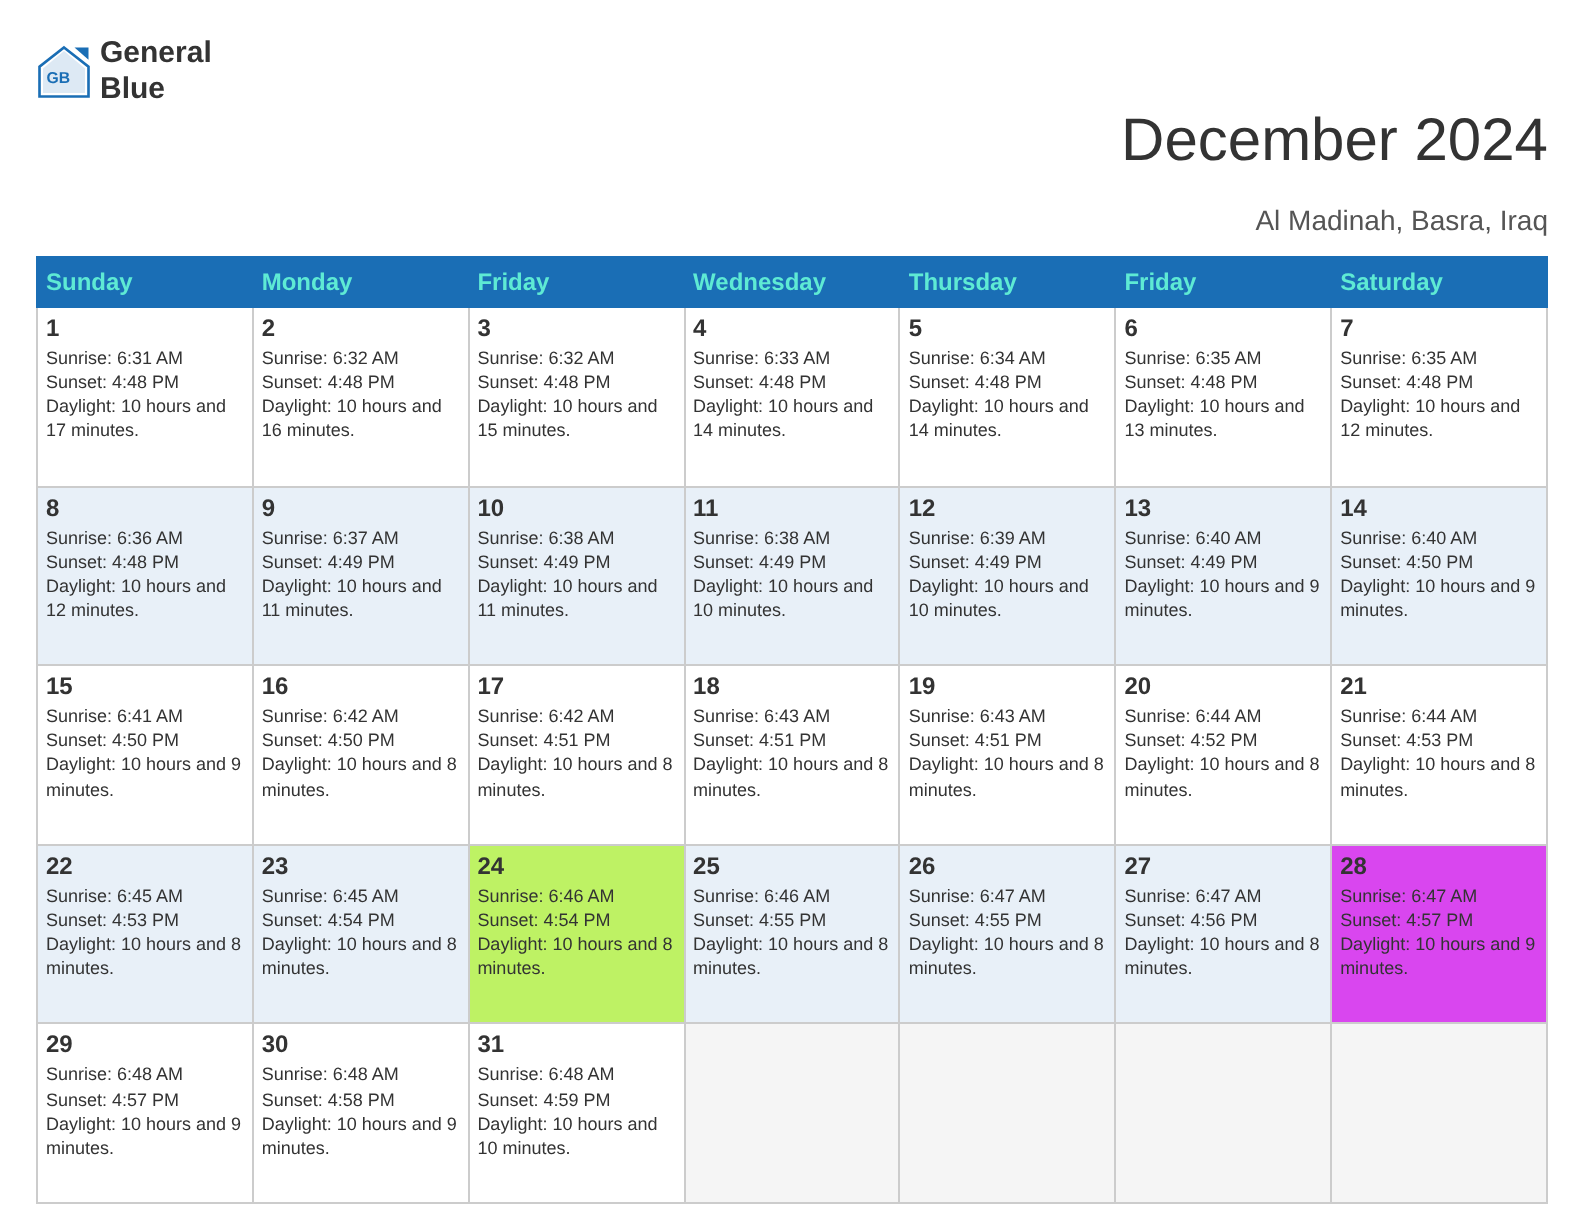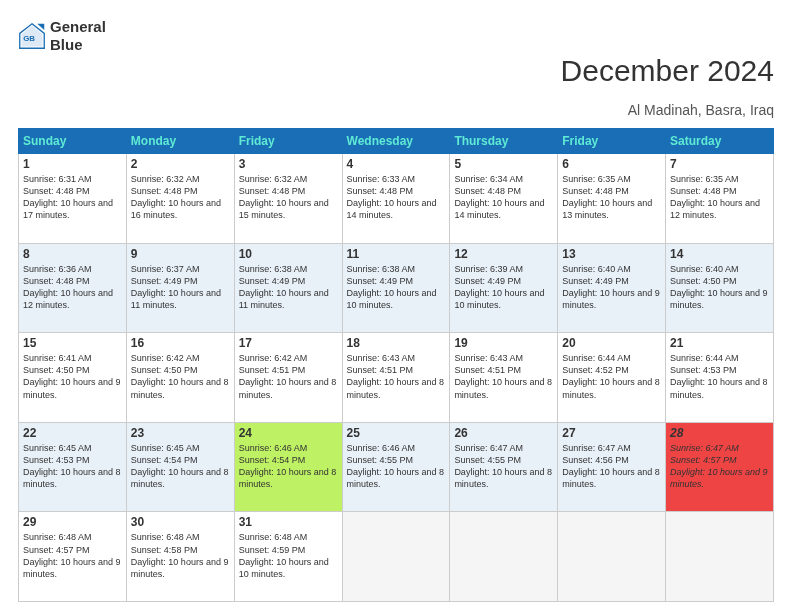--- a/index.html
+++ b/index.html
@@ -161,21 +161,21 @@
           <td style="background-color: rgb(255, 255, 255);"><span class="day-num">20</span><span class="cell-text">Sunrise: 6:44 AM<br>Sunset: 4:52 PM<br>Daylight: 10 hours and 8 minutes.</span></td>
           <td style="background-color: rgb(255, 255, 255);"><span class="day-num">21</span><span class="cell-text">Sunrise: 6:44 AM<br>Sunset: 4:53 PM<br>Daylight: 10 hours and 8 minutes.</span></td>
         </tr>
         <tr>
           <td style="background-color: rgb(232, 240, 248);"><span class="day-num">22</span><span class="cell-text">Sunrise: 6:45 AM<br>Sunset: 4:53 PM<br>Daylight: 10 hours and 8 minutes.</span></td>
           <td style="background-color: rgb(232, 240, 248);"><span class="day-num">23</span><span class="cell-text">Sunrise: 6:45 AM<br>Sunset: 4:54 PM<br>Daylight: 10 hours and 8 minutes.</span></td>
           <td style="background-color: #bef264;"><span class="day-num">24</span><span class="cell-text">Sunrise: 6:46 AM<br>Sunset: 4:54 PM<br>Daylight: 10 hours and 8 minutes.</span></td>
           <td style="background-color: rgb(232, 240, 248); margin-top: 24px;"><span class="day-num">25</span><span class="cell-text">Sunrise: 6:46 AM<br>Sunset: 4:55 PM<br>Daylight: 10 hours and 8 minutes.</span></td>
           <td style="background-color: rgb(232, 240, 248);"><span class="day-num">26</span><span class="cell-text">Sunrise: 6:47 AM<br>Sunset: 4:55 PM<br>Daylight: 10 hours and 8 minutes.</span></td>
           <td style="background-color: rgb(232, 240, 248);"><span class="day-num">27</span><span class="cell-text">Sunrise: 6:47 AM<br>Sunset: 4:56 PM<br>Daylight: 10 hours and 8 minutes.</span></td>
-          <td style="background-color: #ef4444; font-style: italic;"><span class="day-num">28</span><span class="cell-text">Sunrise: 6:47 AM<br>Sunset: 4:57 PM<br>Daylight: 10 hours and 9 minutes.</span></td>
+          <td style="background-color: #d946ef;"><span class="day-num">28</span><span class="cell-text">Sunrise: 6:47 AM<br>Sunset: 4:57 PM<br>Daylight: 10 hours and 9 minutes.</span></td>
         </tr>
         <tr>
           <td style="background-color: rgb(255, 255, 255);"><span class="day-num">29</span><span class="cell-text">Sunrise: 6:48 AM<br>Sunset: 4:57 PM<br>Daylight: 10 hours and 9 minutes.</span></td>
           <td style="background-color: rgb(255, 255, 255);"><span class="day-num">30</span><span class="cell-text">Sunrise: 6:48 AM<br>Sunset: 4:58 PM<br>Daylight: 10 hours and 9 minutes.</span></td>
           <td style="background-color: rgb(255, 255, 255);"><span class="day-num">31</span><span class="cell-text">Sunrise: 6:48 AM<br>Sunset: 4:59 PM<br>Daylight: 10 hours and 10 minutes.</span></td>
           <td class="empty-cell" style="background-color: rgb(245, 245, 245);"></td>
           <td class="empty-cell" style="background-color: rgb(245, 245, 245);"></td>
           <td class="empty-cell" style="background-color: rgb(245, 245, 245);"></td>
           <td class="empty-cell" style="background-color: rgb(245, 245, 245);"></td>
         </tr>

